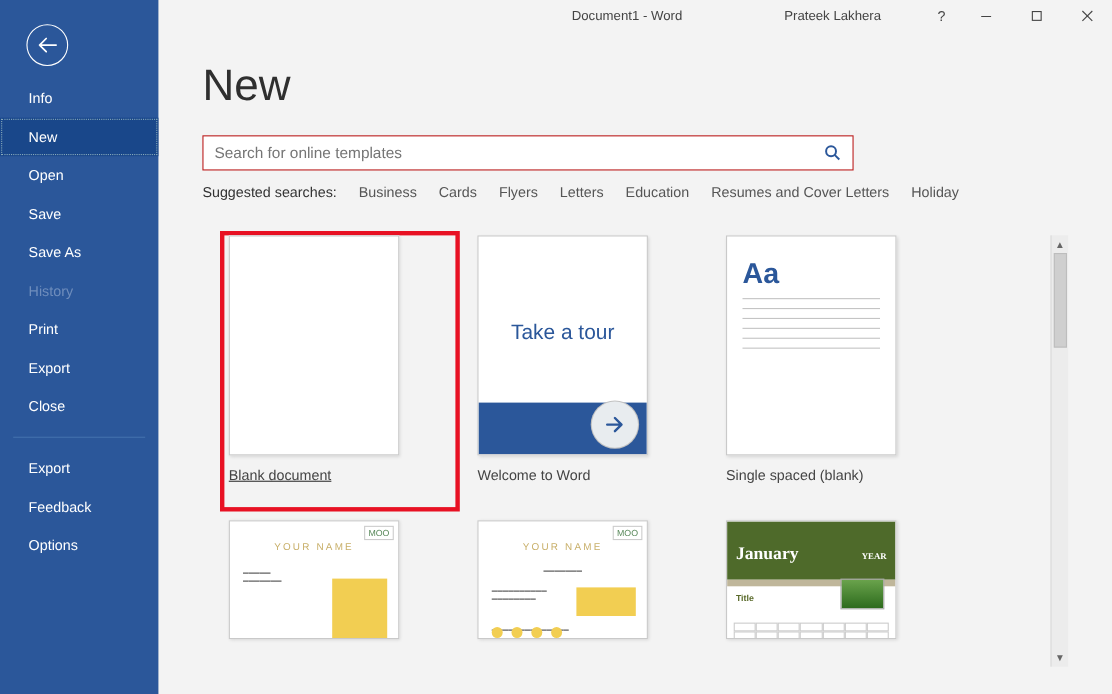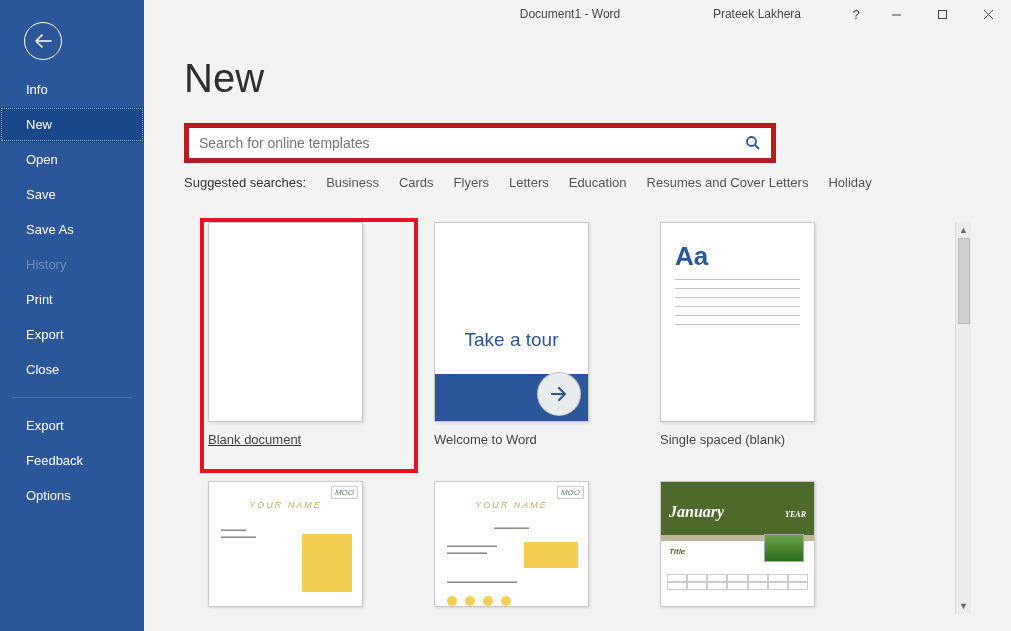--- a/index.html
+++ b/index.html
@@ -118,21 +118,21 @@
   .page-title {
     font-size: 40px;
     font-weight: 300;
     color: #2f2f2f;
     margin-bottom: 22px;
   }
   .search-row {
     display: flex;
     align-items: stretch;
     width: 592px;
-    border: 5px solid #b91c1c;
+    border: 1px solid #b91c1c;
     background: #fff;
     margin-bottom: 12px;
   }
   .search-row input {
     flex: 1;
     border: none;
     outline: none;
     padding: 7px 10px;
     font-size: 14px;
     color: #555;
@@ -209,21 +209,21 @@
     right: 8px; bottom: 6px;
     width: 42px; height: 42px;
     border-radius: 50%;
     background: #e8ecef;
     display: flex; align-items:center; justify-content:center;
     color:#2b579a;
     box-shadow: 0 0 0 1px #c2c2c2;
   }
   .tour-text {
     position: absolute;
-    top: 106px; left:0; right:0;
+    top: 77px; left:0; right:0;
     text-align: center;
     color: #2b579a;
     font-size: 19px;
   }
   .aa-thumb .aa {
     color:#2b579a; font-size: 26px; font-weight:bold;
     position:absolute; top:18px; left:14px;
   }
   .aa-thumb .lines {
     position:absolute; top:56px; left:14px; right:14px;
@@ -264,21 +264,21 @@
     border:1px solid #aaa;
   }
   .calendar-thumb .grid {
     position:absolute; left:6px; right:6px; top:92px;
     display:grid; grid-template-columns:repeat(7,1fr);
   }
   .calendar-thumb .grid div {
     border:0.5px solid #ccc; height:8px;
     font-size:5px; color:#888; text-align:right; padding-right:1px;
   }
-  .partial-row .thumb { height: 126px; font-style: italic; }
+  .partial-row .thumb { height: 108px; }
   
   .vscroll {
     position:absolute; right:0; top:0;
     width:16px; height:100%;
     background:#ececec;
     border-left:1px solid #d9d9d9;
     display:flex; flex-direction:column; align-items:center;
   }
   .vscroll .arrow { width:16px; height:16px; display:flex; align-items:center; justify-content:center; cursor:pointer; font-size:9px; color:#666;}
   .vscroll .track { flex:1; width:16px; position:relative; }

